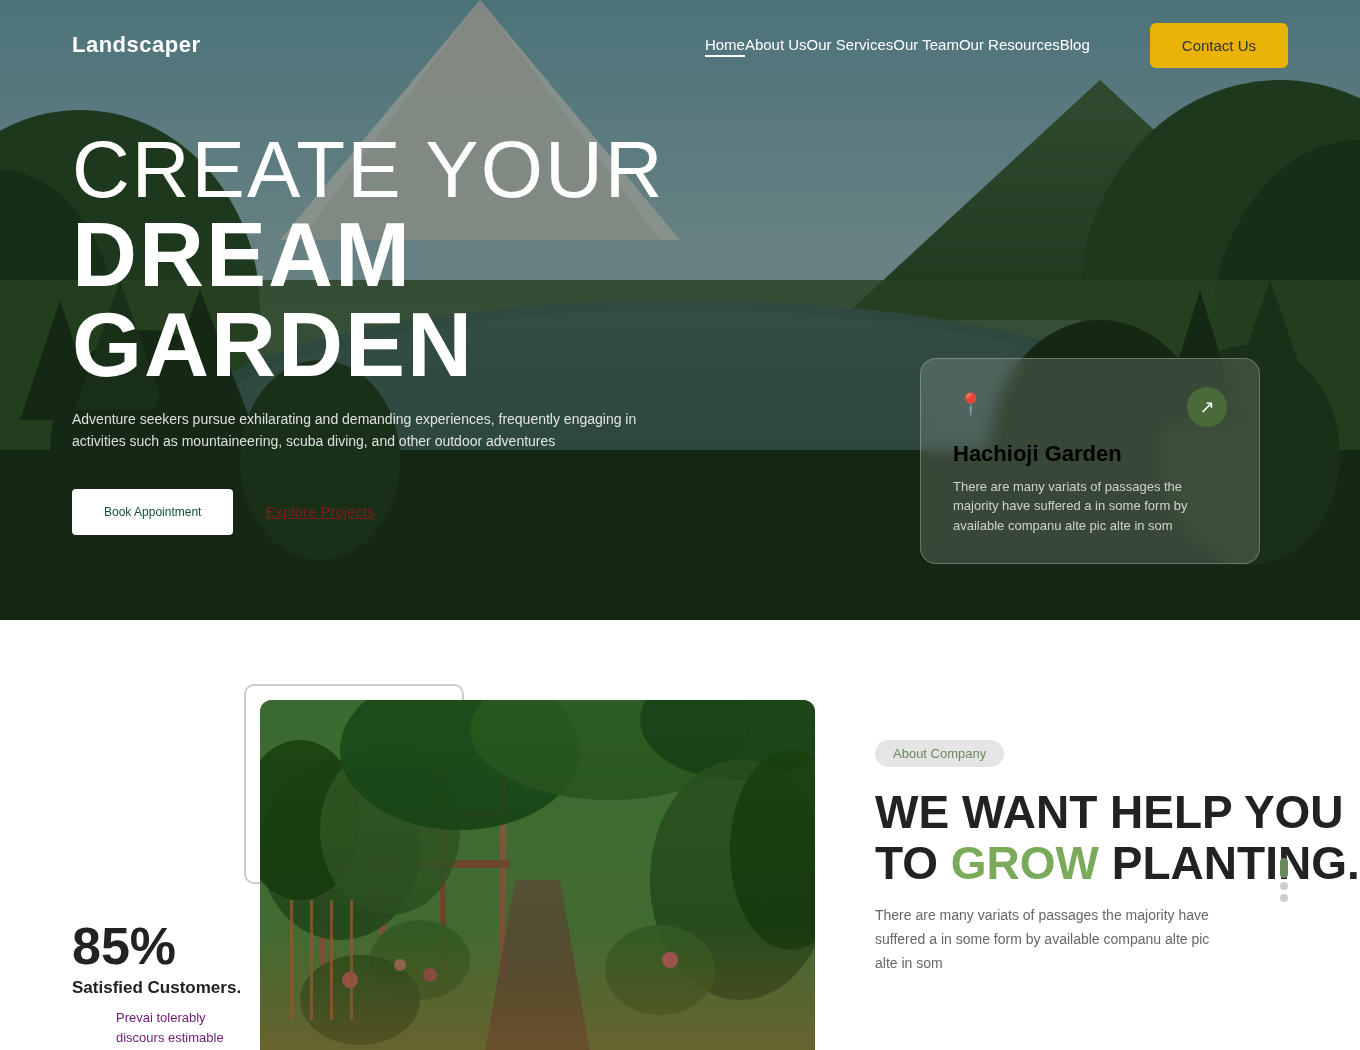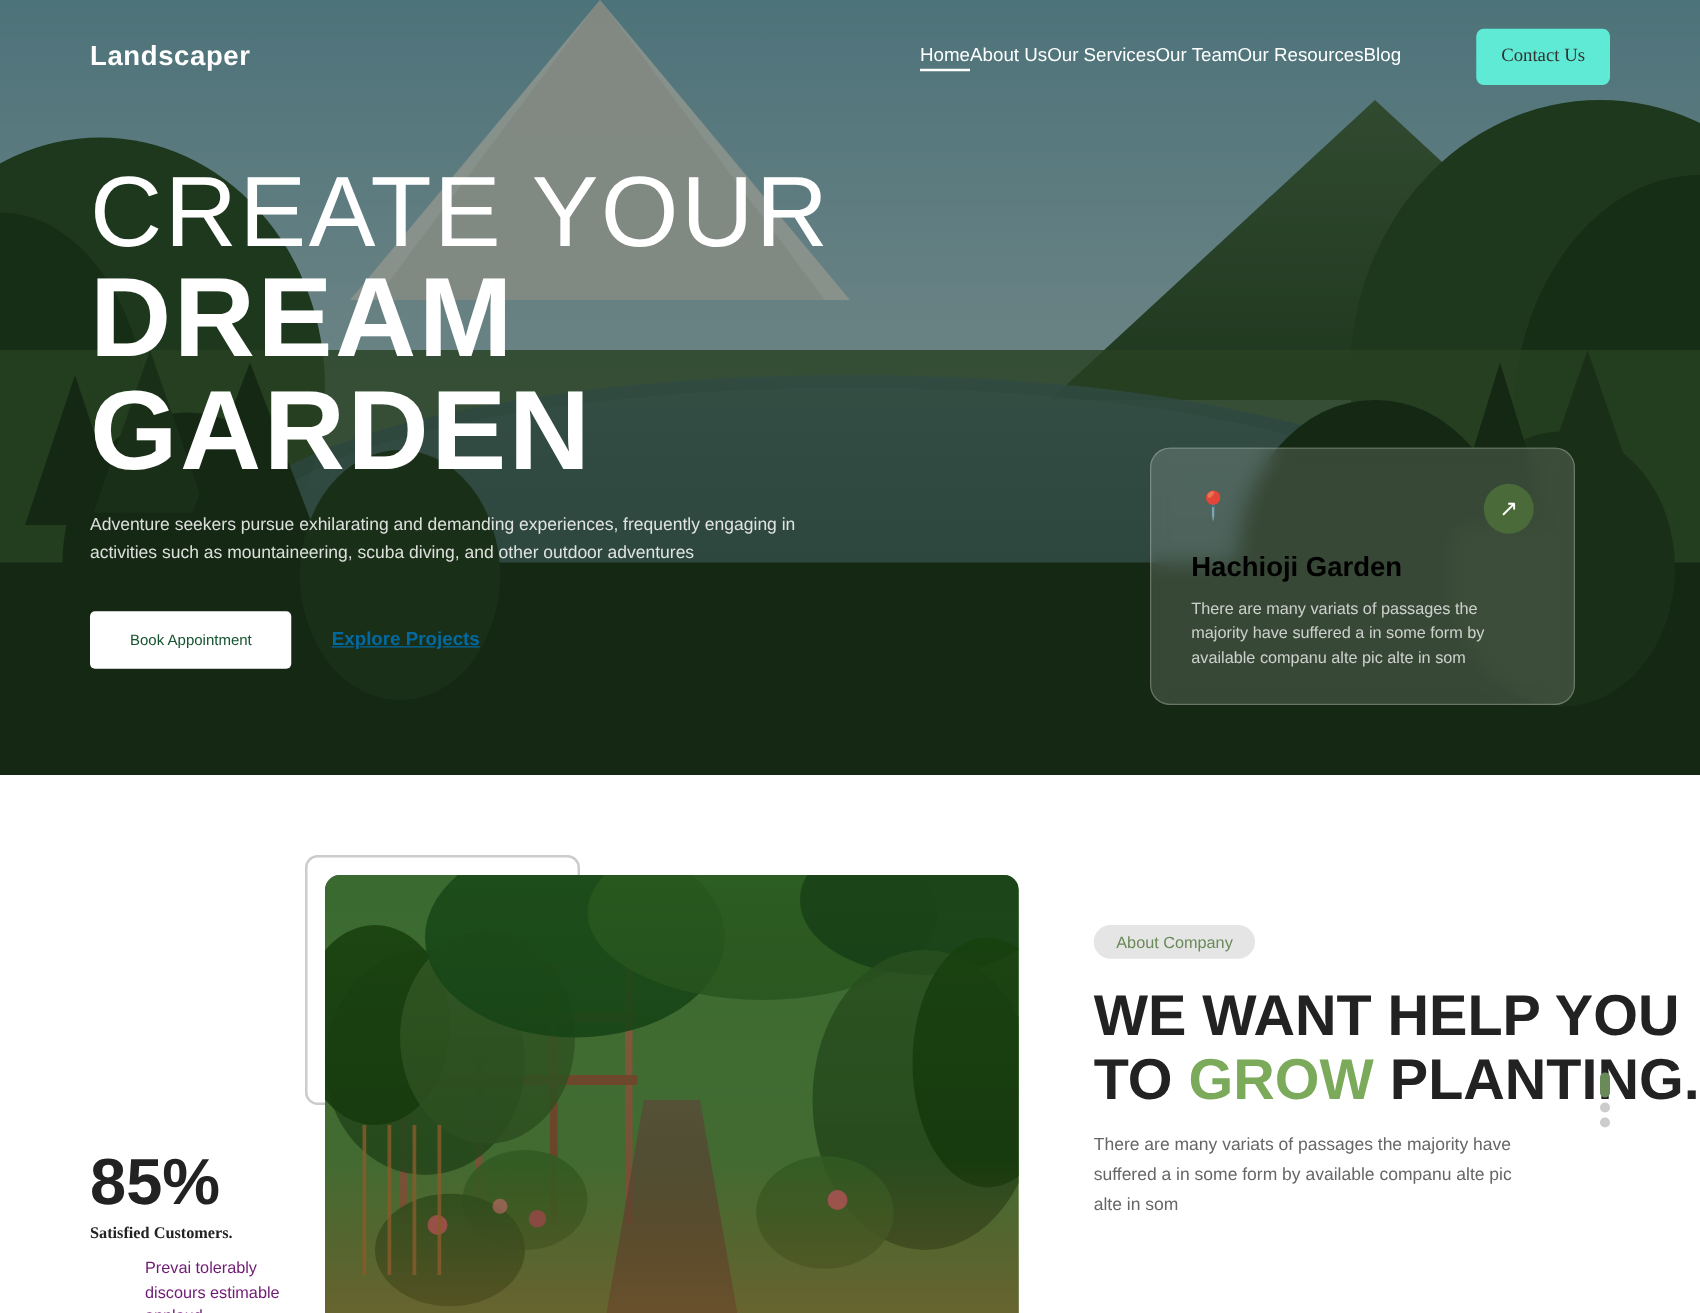--- a/index.html
+++ b/index.html
@@ -31,30 +31,29 @@
       color: #fff;
       text-decoration: none;
       font-size: 15px;
       font-weight: 400;
     }
     .nav-links li a.active {
       border-bottom: 2px solid #fff;
       padding-bottom: 2px;
     }
     .nav-contact-btn {
-      background: #5eead4;
+      background: #eab308;
       color: #333;
       border: none;
       border-radius: 6px;
-      padding: 14px 20px;
+      padding: 14px 32px;
       font-size: 15px;
       font-weight: 500;
       cursor: pointer;
       white-space: nowrap;
-      font-family: Liberation Serif, serif;
     }
 
     
     .hero {
       position: relative;
       width: 1360px;
       height: 620px;
       overflow: hidden;
     }
     
@@ -108,27 +107,27 @@
       background: #fff;
       color: #14532d;
       border: none;
       padding: 16px 32px;
       font-size: 12px;
       font-weight: 500;
       border-radius: 4px;
       cursor: pointer;
     }
     .btn-explore {
-      color: #0369a1;
+      color: #7f1d1d;
       background: none;
       border: none;
       font-size: 15px;
       cursor: pointer;
       text-decoration: underline;
-      font-weight: 700;
+      font-weight: 400;
     }
 
     
     .garden-card {
       position: absolute;
       z-index: 3;
       bottom: 56px;
       right: 100px;
       background: rgba(255,255,255,0.15);
       backdrop-filter: blur(8px);
@@ -193,26 +192,25 @@
       padding-top: 220px;
       flex-shrink: 0;
     }
     .stat-number {
       font-size: 52px;
       font-weight: 700;
       color: #222;
       line-height: 1;
     }
     .stat-label {
-      font-size: 13px;
+      font-size: 17px;
       font-weight: 600;
       color: #222;
       margin-top: 6px;
       margin-bottom: 10px;
-      font-family: Liberation Serif, serif;
     }
     .stat-desc {
       font-size: 13px;
       color: #701a75;
       line-height: 1.5;
       max-width: 180px;
       margin-left: 44px;
     }
 
     .garden-photo-wrap {

